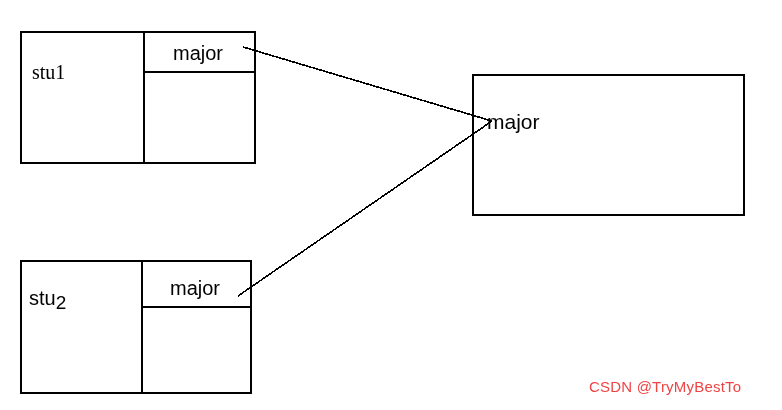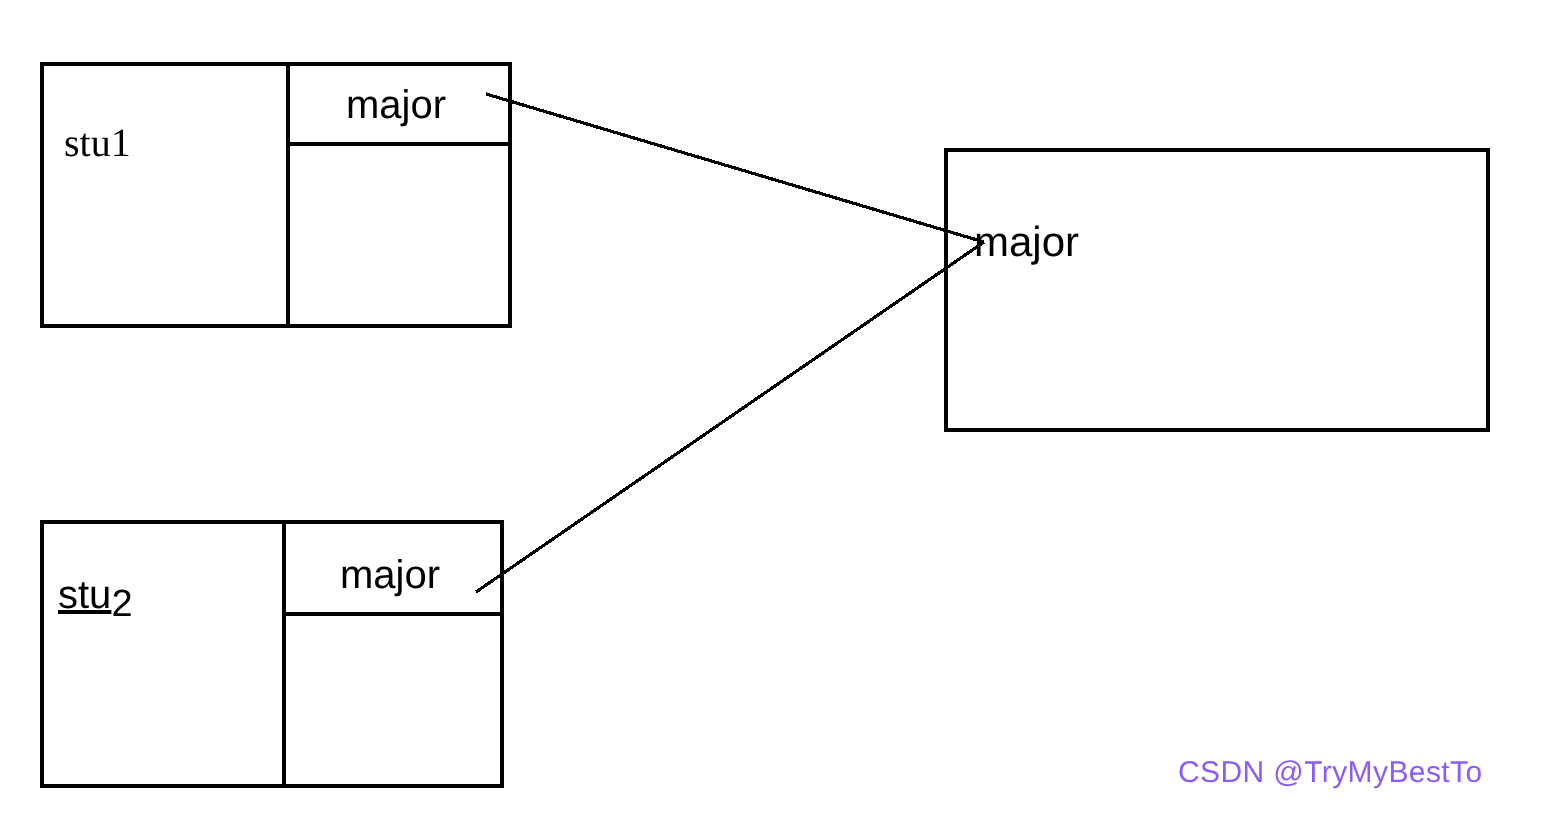--- a/index.html
+++ b/index.html
@@ -64,21 +64,21 @@
   
   .cell-label {
     position: absolute;
     font-size: 20px;
     line-height: 1;
     color: #000000;
     white-space: nowrap;
   }
   #stu1-name  { left: 32px;  top: 62px; font-family: Liberation Serif, serif; }
   #stu1-field { left: 30px;  top: 10px; }
-  #stu2-name  { left: 29px;  top: 288px; text-decoration: underline; }
+  #stu2-name  { left: 29px;  top: 288px; }
   #stu2-field { left: 28px;  top: 15px; }
 
   #major-title {
     position: absolute;
     left: 487px;
     top: 111px;
     font-size: 21px;
     line-height: 1;
     white-space: nowrap;
     color: #000000;
@@ -122,15 +122,15 @@
   <div class="node-box" id="stu2-box">
     <div class="v-divider"></div>
     <div class="h-divider"></div>
     <div class="cell-label" id="stu2-field" style="left:148px; top:16px;">major</div>
   </div>
   <div class="cell-label" id="stu2-name"><span>stu</span><span class="sub-digit">2</span></div>
 
   <div class="node-box" id="major-box"></div>
   <div id="major-title">major</div>
 
-  <div id="watermark" style="color: #8b5cf6;">CSDN @TryMyBestTo</div>
+  <div id="watermark" style="color: #ef4444;">CSDN @TryMyBestTo</div>
 
 </div>
 
 </body></html>

